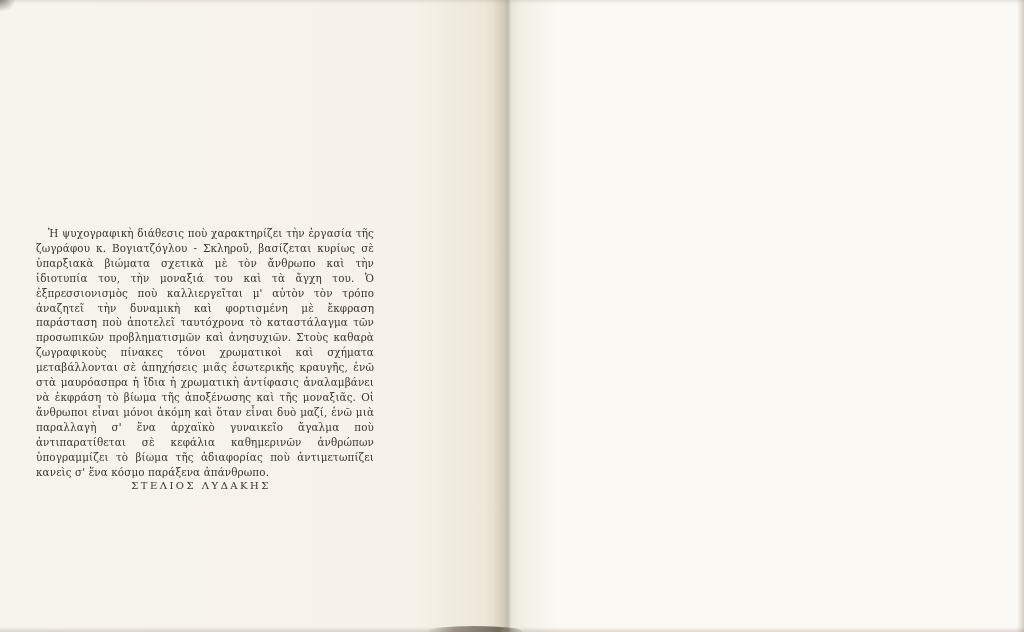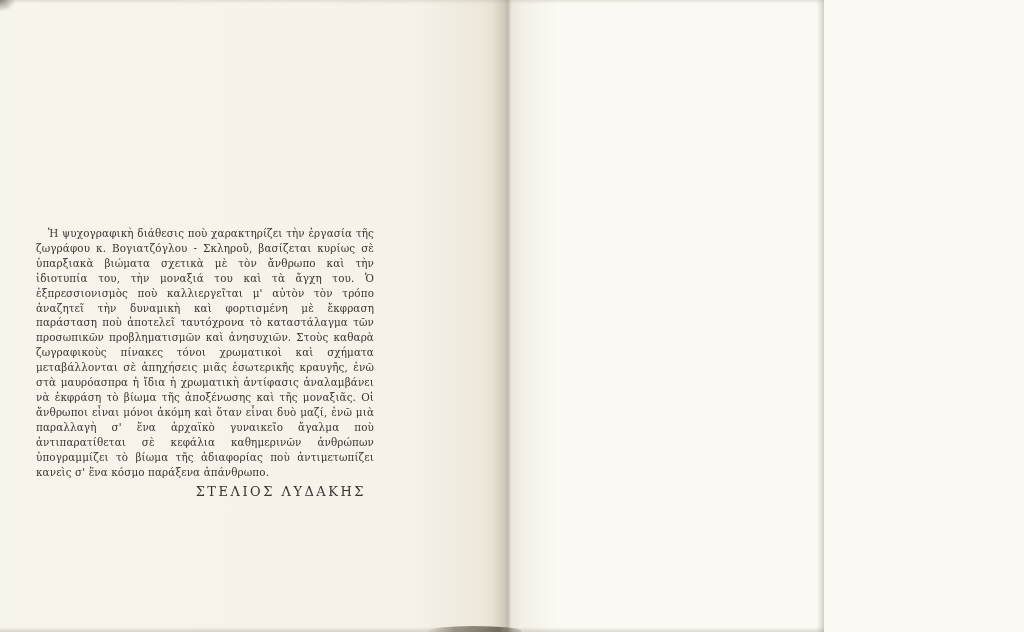--- a/index.html
+++ b/index.html
@@ -6,21 +6,21 @@
     margin: 0;
     padding: 0;
     width: 1024px;
     height: 632px;
     overflow: hidden;
     background: #e9e5da;
     font-family: "DejaVu Serif", "Liberation Serif", serif;
   }
   .spread {
     position: relative;
-    width: 824px;
+    width: 1024px;
     height: 632px;
     background: #f8f5ee;
   }
   .page {
     position: absolute;
     top: 0;
     height: 100%;
   }
   .page.left {
     left: 0;
@@ -84,24 +84,23 @@
     letter-spacing: 0.1px;
   }
   .essay p {
     margin: 0;
     text-indent: 12px;
   }
   .essay p.second {
     margin-top: 1px;
   }
   .signature {
-    margin-top: 6px;
-    text-align: right;
+    text-align: center;
     padding-right: 8px;
-    font-size: 13px;
+    font-size: 10px;
     letter-spacing: 2.5px;
     color: #38352e;
   }
 </style>
 </head>
 <body>
 
 <div class="spread">
 
   <div class="page left">

